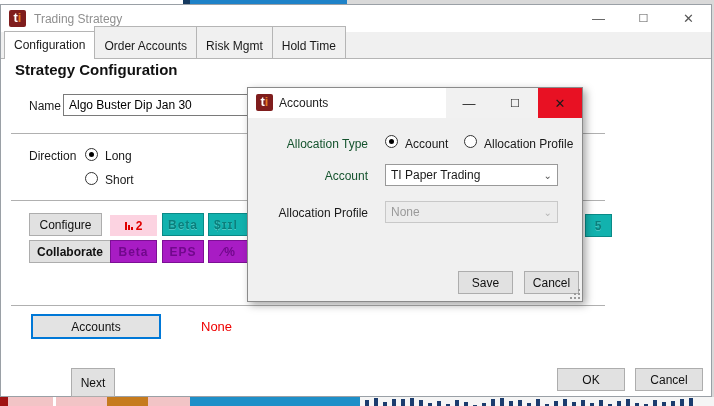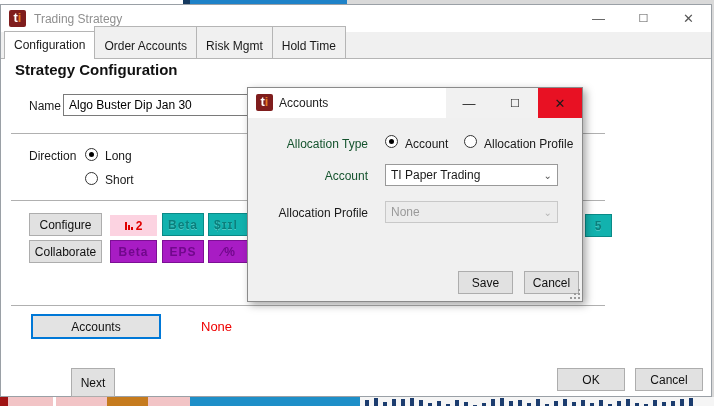--- a/index.html
+++ b/index.html
@@ -155,21 +155,21 @@
 
   <div class="abs field-label" style="left:28px; top:144px;">Direction</div>
   <div class="abs radio selected" style="left:84px; top:143px;"></div>
   <div class="radio-label" style="left:104px; top:144px;">Long</div>
   <div class="abs radio" style="left:84px; top:167px;"></div>
   <div class="radio-label" style="left:104px; top:168px;">Short</div>
 
   <div class="abs sep" style="top:195px;"></div>
 
   <div class="btn" style="left:28px; top:208px; width:73px; height:23px;">Configure</div>
-  <div class="btn" style="left:28px; top:235px; width:73px; height:23px;">Collaborate</div>
+  <div class="btn" style="left:28px; top:235px; width:82px; height:23px;font-weight:bold;">Collaborate</div>
 
   <div class="badge badge-pink" style="left:109px; top:210px; width:47px;">
     <span class="minibars">
         <i style="height:8px"></i>
         <i style="height:5px"></i>
         <i style="height:3px"></i>
       </span>
     <span>2</span>
   </div>
   <div class="badge badge-teal" style="left:161px; top:208px; width:42px;">Beta</div>

